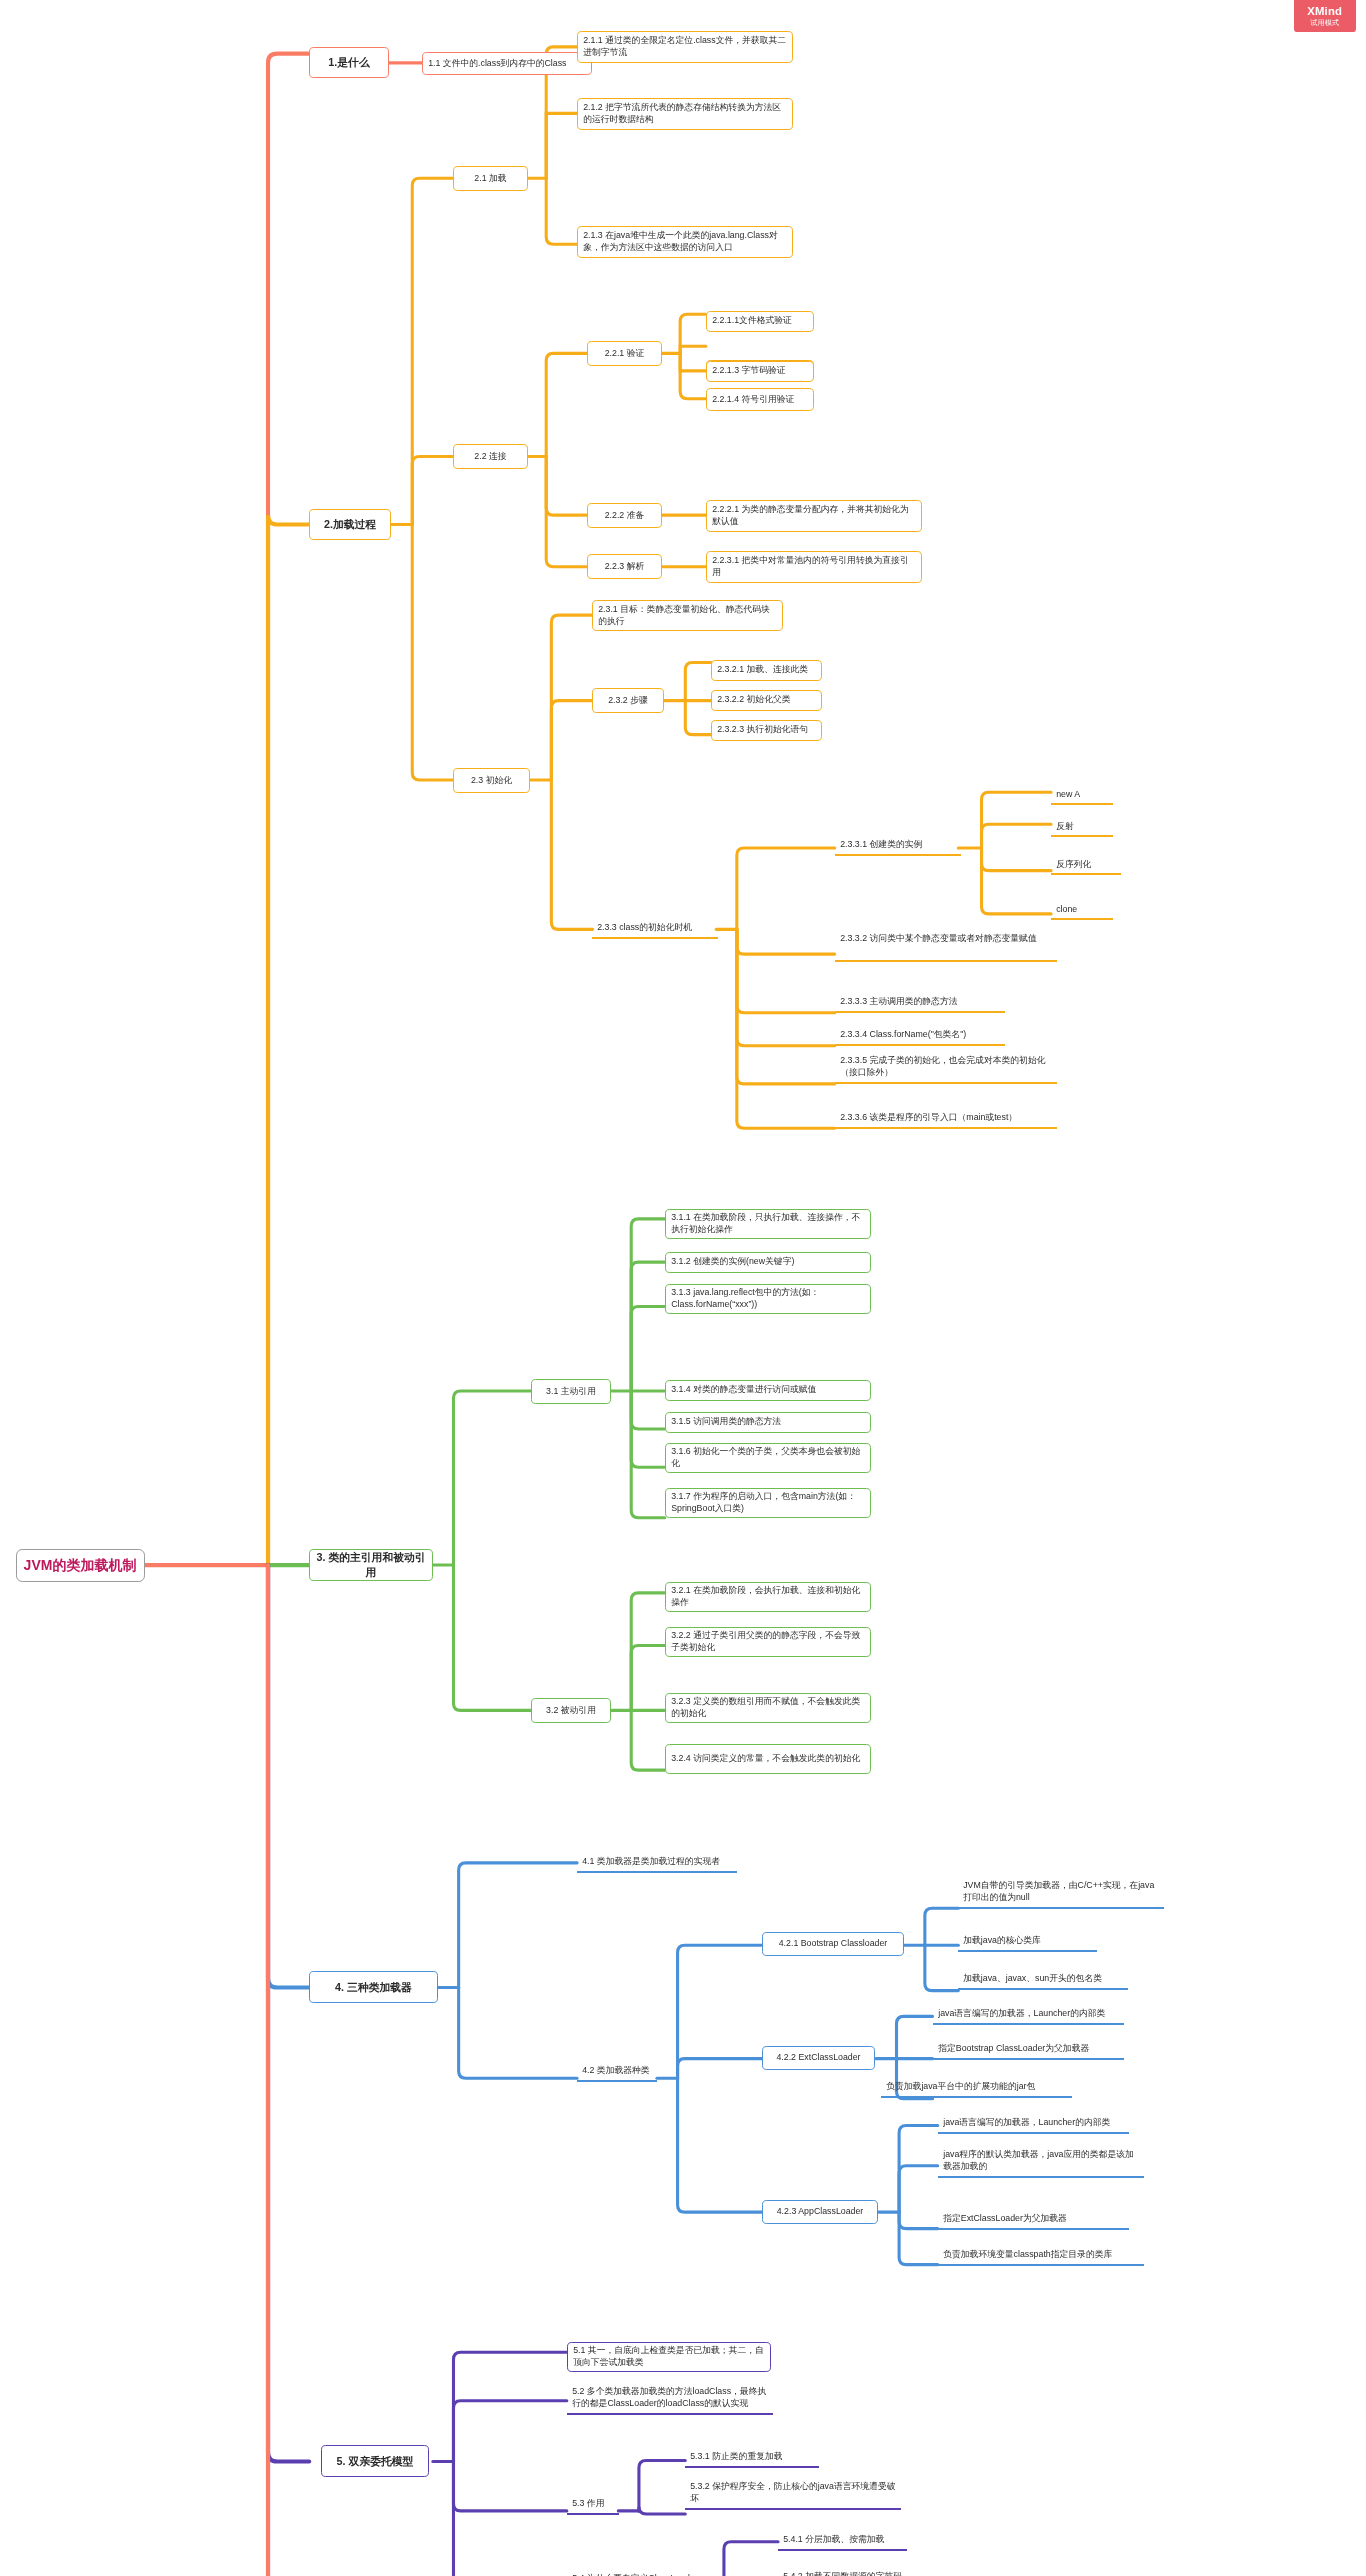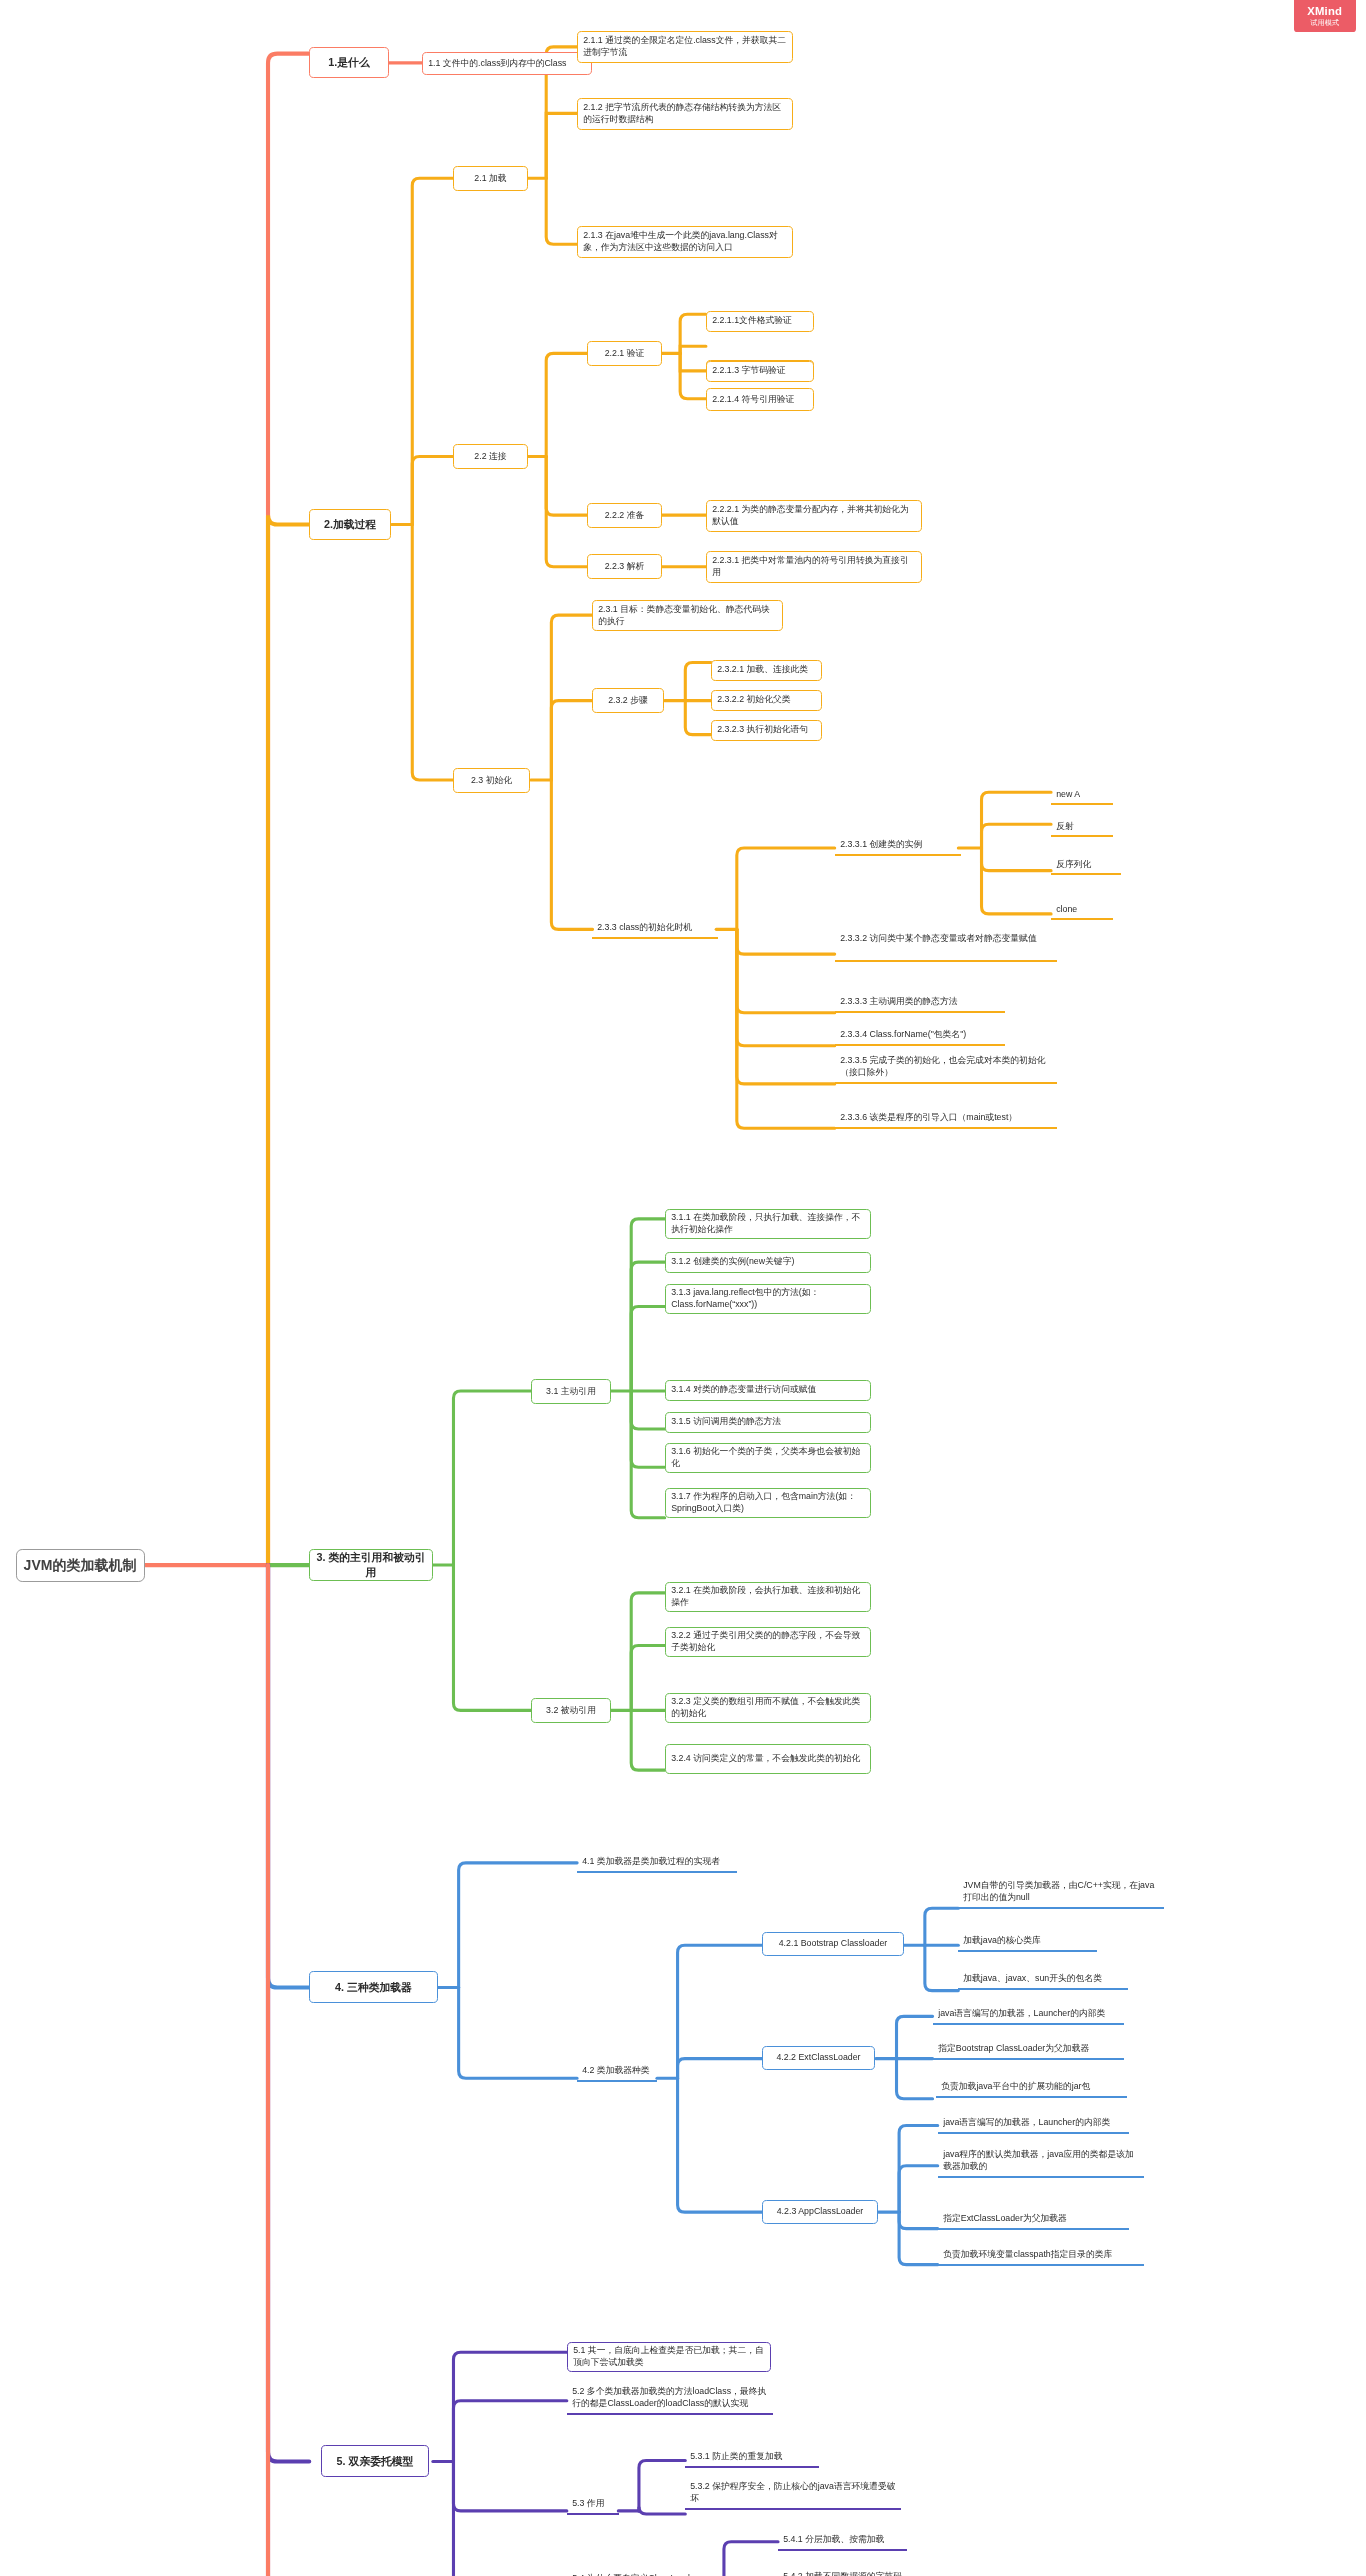--- a/index.html
+++ b/index.html
@@ -34,21 +34,21 @@
     white-space:pre-wrap;
   }
   .node.boxed{ border:1px solid #ccc; border-radius:4.6px; }
   .node.underlined{ border:none; border-bottom:2.6px solid #ccc; border-radius:0; padding-bottom:1.5px; background:transparent;}
 
   
   #root-node{
     left:15.5px; top:1549px; width:129px; min-height:33px;
     border:1px solid #9b9b9b; border-radius:6.2px;
     font-size:14px; font-weight:bold; justify-content:center; text-align:center;
-    background:#fff; color:#404040;
+    background:#fff; color:#be185d;
   }
 
   
   .lvl1{ font-size:10.8px; font-weight:bold; justify-content:center; text-align:center; }
 
   
   .c-red    { border-color:#fb7c64 !important; }
   .c-orange { border-color:#f7ad18 !important; }
   .c-green  { border-color:#6cbe52 !important; }
   .c-blue   { border-color:#4a90d9 !important; }
@@ -273,21 +273,21 @@
 <div class="node underlined u-blue" style="left:577px;top:2060px;width:80px;height:21.6px;">4.2 类加载器种类</div>
 
 <div class="node boxed c-blue" style="left:762px;top:1932px;width:142px;height:24px;justify-content:center;">4.2.1 Bootstrap Classloader</div>
 <div class="node underlined u-blue" style="left:958px;top:1877px;width:206px;height:32px;align-items:flex-start;">JVM自带的引导类加载器，由C/C++实现，在java打印出的值为null</div>
 <div class="node underlined u-blue" style="left:958px;top:1931px;width:139px;height:20.6px;">加载java的核心类库</div>
 <div class="node underlined u-blue" style="left:958px;top:1969px;width:170px;height:20.6px;">加载java、javax、sun开头的包名类</div>
 
 <div class="node boxed c-blue" style="left:762px;top:2046px;width:113px;height:24px;justify-content:center;">4.2.2 ExtClassLoader</div>
 <div class="node underlined u-blue" style="left:933px;top:2004px;width:191px;height:20.6px;">java语言编写的加载器，Launcher的内部类</div>
 <div class="node underlined u-blue" style="left:933px;top:2039px;width:191px;height:20.6px;">指定Bootstrap ClassLoader为父加载器</div>
-<div class="node underlined u-blue" style="left:936px;top:2077px;width:191px;height:20.6px;">负责加载java平台中的扩展功能的jar包</div>
+<div class="node underlined u-blue" style="left:881px;top:2077px;width:191px;height:20.6px;">负责加载java平台中的扩展功能的jar包</div>
 
 <div class="node boxed c-blue" style="left:762px;top:2200px;width:116px;height:24px;justify-content:center;">4.2.3 AppClassLoader</div>
 <div class="node underlined u-blue" style="left:938px;top:2113px;width:191px;height:20.6px;">java语言编写的加载器，Launcher的内部类</div>
 <div class="node underlined u-blue" style="left:938px;top:2146px;width:206px;height:32px;align-items:flex-start;">java程序的默认类加载器，java应用的类都是该加载器加载的</div>
 <div class="node underlined u-blue" style="left:938px;top:2209px;width:191px;height:20.6px;">指定ExtClassLoader为父加载器</div>
 <div class="node underlined u-blue" style="left:938px;top:2245px;width:206px;height:20.6px;">负责加载环境变量classpath指定目录的类库</div>
 
 <div class="node boxed lvl1 c-purple" style="left:321px;top:2445px;width:108px;height:32px;">5. 双亲委托模型</div>
 <div class="node boxed c-purple" style="left:567px;top:2342px;width:204px;height:30px;">5.1 其一，自底向上检查类是否已加载；其二，自顶向下尝试加载类</div>
 <div class="node underlined u-purple" style="left:567px;top:2383px;width:206px;height:32px;align-items:flex-start;">5.2 多个类加载器加载类的方法loadClass，最终执行的都是ClassLoader的loadClass的默认实现</div>

